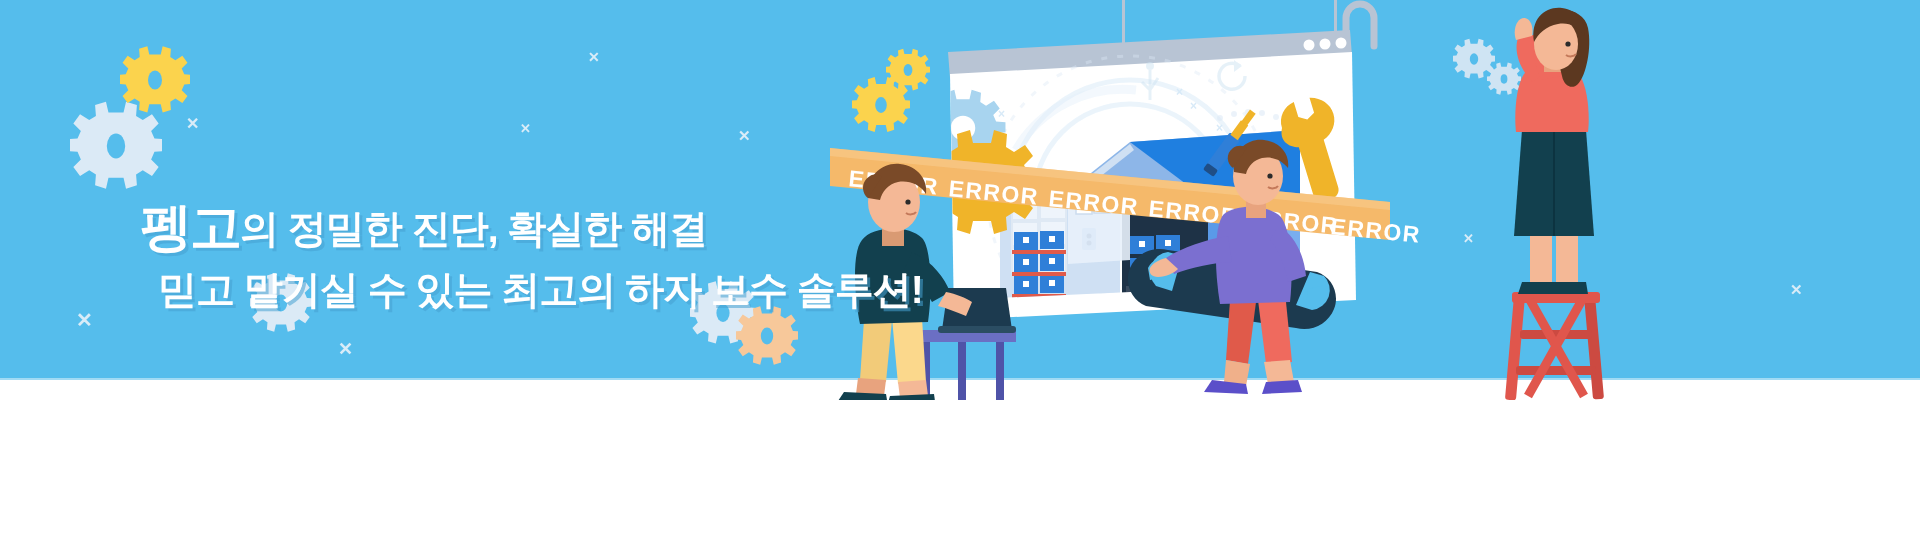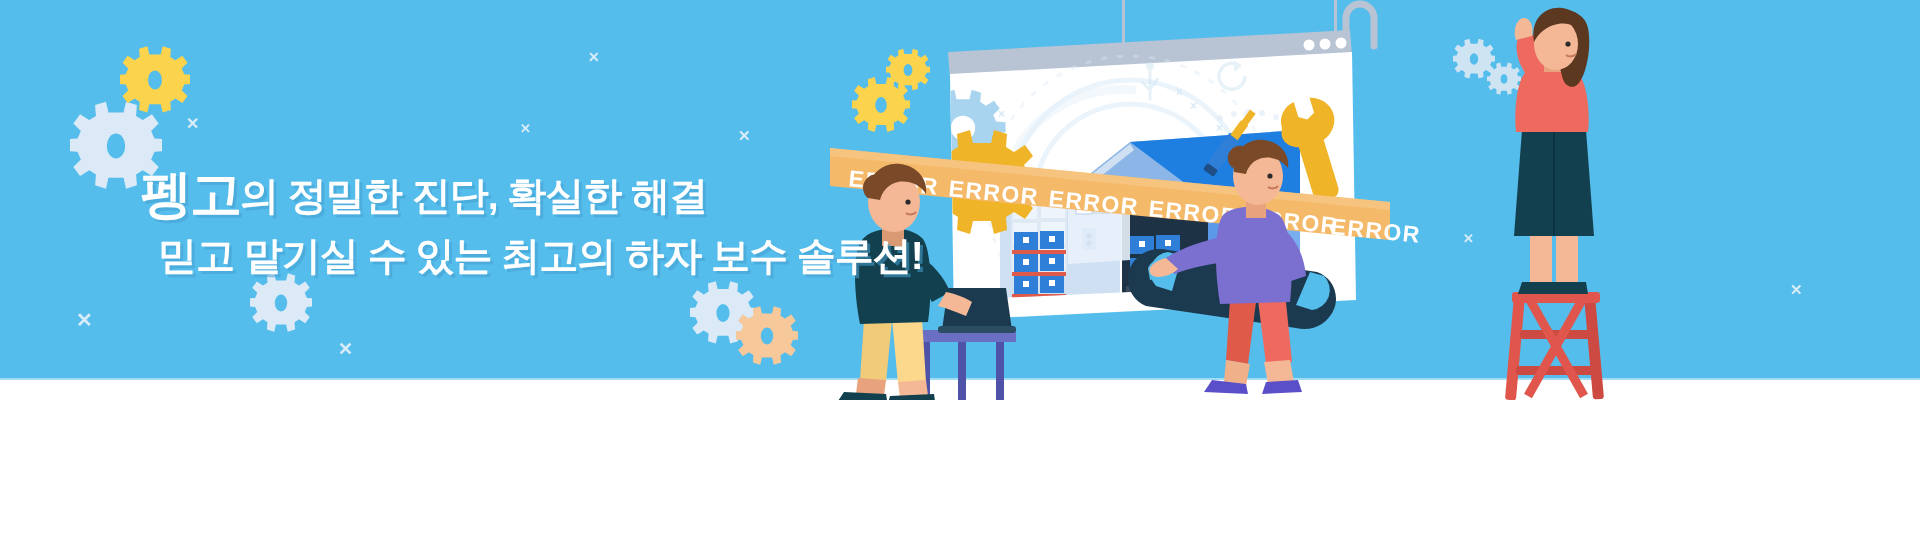--- a/index.html
+++ b/index.html
@@ -32,22 +32,22 @@
   
   .headline{
     position:absolute;left:140px;top:170px;z-index:40;
     color:#ffffff;
     font-weight:800;
     letter-spacing:-1px;
     text-shadow:3px 3px 0 rgba(70,160,210,.55);
     white-space:nowrap;
   }
   .hl-line{display:block;}
-  .hl-line1{font-size:39px;line-height:48px;padding-left:0;}
-  .hl-line2{font-size:39px;line-height:54px;padding-left:18px;margin-top:9px;}
+  .hl-line1{font-size:39px;line-height:68px;padding-left:0;margin-top:23px;}
+  .hl-line2{font-size:39px;line-height:54px;padding-left:18px;}
   .hl-brand{font-size:52px;vertical-align:-3px;letter-spacing:-2px;}
   
   #illus{
     position:absolute;left:830px;top:0;width:1090px;height:400px;z-index:30;
   }
   #illus svg{display:block;}
 </style>
 </head>
 <body>
 

